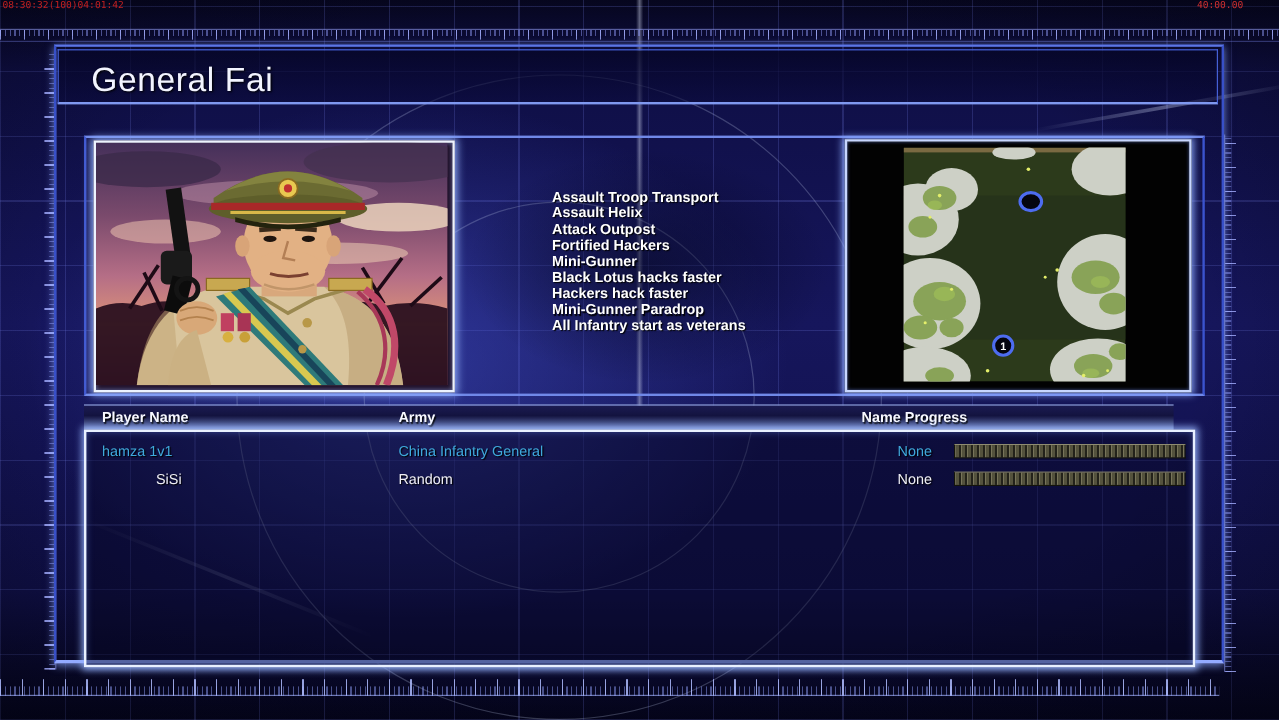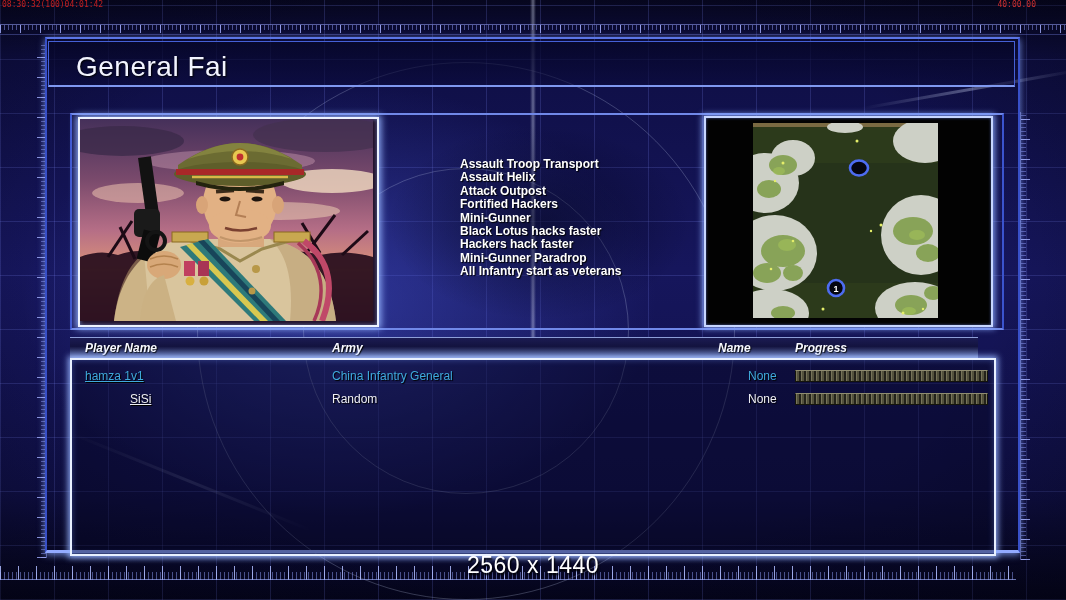--- a/index.html
+++ b/index.html
@@ -66,31 +66,31 @@
     background:#201028;}
   .portrait-frame svg{display:block;}
   .abilities{left:460px;top:158px;z-index:3;color:#ffffff;font-size:12px;font-weight:bold;
     line-height:13.4px;text-shadow:1px 1px 1px #000;}
   .map-frame{left:704px;top:116px;width:285px;height:207px;z-index:3;background:#020202;
     border:2px solid #c7d6ff;box-shadow:0 0 6px 2px rgba(140,170,255,0.85), inset 0 0 3px rgba(120,150,255,0.6);}
   .map-img{position:absolute;left:47px;top:5px;width:185px;height:195px;}
   
   .tbl-header{left:70px;top:337px;width:908px;height:21px;z-index:3;
     border-top:1px solid #8e9ed8;
-    background:linear-gradient(180deg,#1b1b52 0%,#13133f 40%,#4d5a92 78%,#97a4d2 100%);font-style:italic;}
+    background:linear-gradient(180deg,#1b1b52 0%,#13133f 40%,#4d5a92 78%,#97a4d2 100%);}
   .tbl-header span{position:absolute;top:3px;font-size:12px;font-weight:bold;color:#f8f9ff;
     text-shadow:1px 1px 1px #000;}
-  .h-name{left:15px;} .h-army{left:262px;} .h-team{left:648px;} .h-prog{left:725px;}
+  .h-name{left:15px;} .h-army{left:262px;} .h-team{left:648px;} .h-prog{left:684px;}
   
   .players-panel{left:70px;top:358px;width:922px;height:194px;z-index:3;
     border:2px solid #e8f0ff;box-shadow:0 0 6px 2px rgba(150,180,255,0.9), inset 0 0 6px rgba(100,130,230,0.45);
     background:rgba(6,6,34,0.45);}
   .prow{position:absolute;left:0;width:100%;height:20px;}
   .prow span{position:absolute;top:3px;font-size:12px;text-shadow:1px 1px 1px #000;}
-  .c-name{left:13px;text-decoration:underline;} .c-army{left:260px;} .c-team{left:676px;}
+  .c-name{left:13px;} .c-army{left:260px;} .c-team{left:676px;}
   .prog-track{position:absolute;left:723px;top:4px;width:193px;height:12px;box-sizing:border-box;
     border:1px solid #14140b;border-top-color:#8f8c70;background:#1c1b10;}
   .prog-fill{height:100%;
     background:repeating-linear-gradient(90deg,#706d54 0 1px,#4e4c38 1px 3px,#23221400 0);
     background-color:#413f2e;
     background-image:repeating-linear-gradient(90deg,#77745a 0 1px,#54523d 1px 3px,#23221a 3px 5px);}
   
   .res-text{left:0;top:552px;width:1066px;text-align:center;z-index:3;color:#ffffff;
     font-size:23px;text-shadow:1px 2px 2px #000;letter-spacing:0.5px;}
   .dbg{position:absolute;z-index:5;font-size:8px;line-height:8px;color:#c42020;
@@ -302,15 +302,14 @@
       <div class="prow" style="top: 29px;">
         <span class="c-name" style="color: rgb(238, 238, 245); margin-left: 45px;">SiSi</span>
         <span class="c-army" style="color: rgb(238, 238, 245);">Random</span>
         <span class="c-team" style="color: rgb(238, 238, 245);">None</span>
         <div class="prog-track">
           <div class="prog-fill" style="width: 100%;"></div>
         </div>
       </div>
     </div>
 
-  <div class="abs res-text">2560 x 1440</div>
 
 </div>
 
 </body></html>

